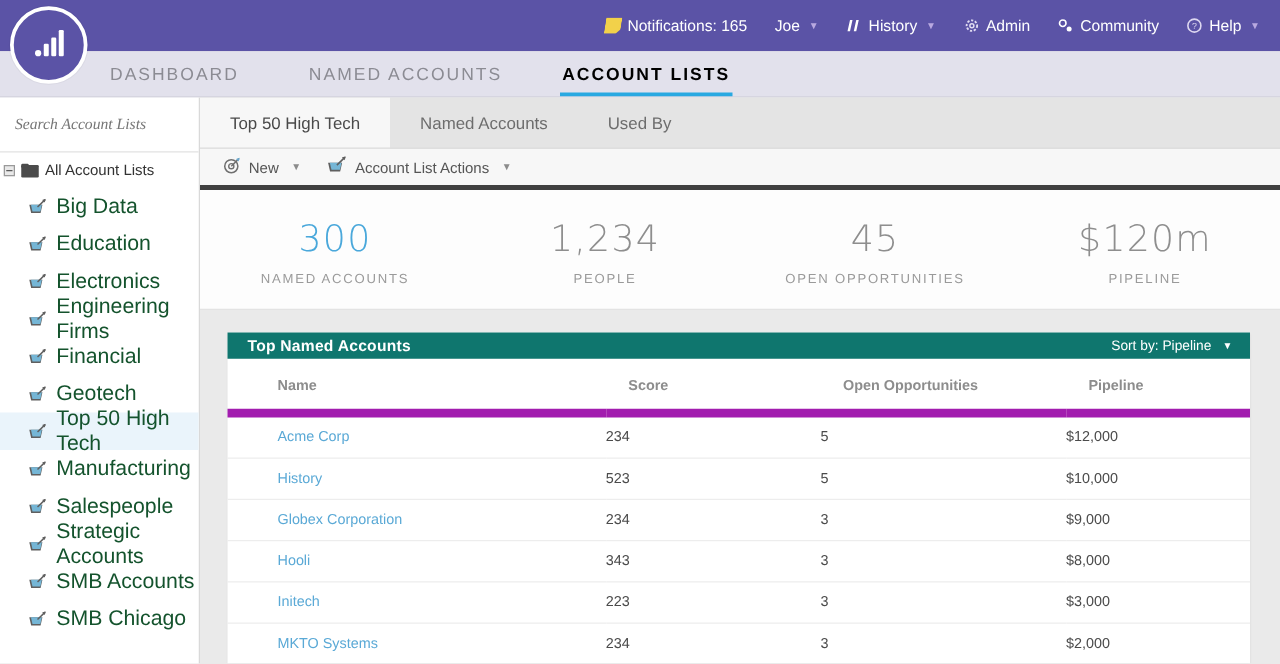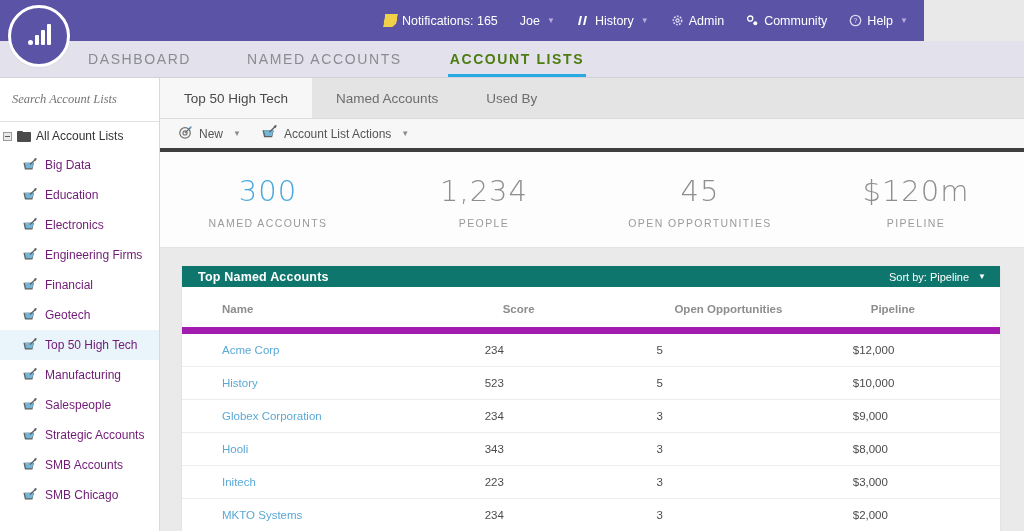--- a/index.html
+++ b/index.html
@@ -6,21 +6,21 @@
   html, body {
     width: 1024px; height: 531px;
     overflow: hidden;
     font-family: "Liberation Sans", sans-serif;
     background: #e8e8e8;
   }
   #app { position: relative; width: 1024px; height: 531px; overflow: hidden; background: #e9e9e9; }
 
   
   .topbar {
-    position: absolute; top: 0; left: 0; width: 924px; height: 41px;
+    position: absolute; top: 0; left: 0; width: 1024px; height: 41px;
     background: #5b53a6;
     display: flex; align-items: center; justify-content: flex-end;
   }
   .topbar-items { display: flex; align-items: center; gap: 22px; padding-right: 16px; }
   .tb-item {
     display: flex; align-items: center; gap: 5px;
     color: #ffffff; font-size: 12.5px; white-space: nowrap;
   }
   .tb-caret { color: #b9a9e0; font-size: 8px; margin-left: 2px; }
   .note-icon { width: 13px; height: 13px; position: relative; display: inline-block; }
@@ -55,21 +55,21 @@
     border-bottom: 1px solid #d2d1dc;
     display: flex; align-items: stretch;
   }
   .nav-spacer { width: 78px; }
   .nav-item {
     display: flex; align-items: center; justify-content: center;
     padding: 0 10px; position: relative;
     color: #8b8b93; font-size: 14px; letter-spacing: 1.6px;
     white-space: nowrap;
   }
-  .nav-item.active { color: #4d7c0f; font-weight: bold; }
+  .nav-item.active { color: #000000; font-weight: bold; }
   .nav-item.active::after {
     content: ""; position: absolute; left: 8px; right: 8px; bottom: 0;
     height: 3px; background: #29a9e1;
   }
 
   
   .sidebar {
     position: absolute; top: 78px; left: 0; width: 160px; bottom: 0;
     background: #ffffff; border-right: 1px solid #d9d9d9;
     overflow: hidden;
@@ -99,21 +99,21 @@
   .folder-ic::before {
     content: ""; position: absolute; left: 0; top: 1px; width: 14px; height: 10px;
     background: #4b4b4b; border-radius: 1px;
   }
   .folder-ic::after {
     content: ""; position: absolute; left: 0; top: 0px; width: 6px; height: 3px;
     background: #4b4b4b; border-radius: 1px 1px 0 0;
   }
   .side-item {
     display: flex; align-items: center; gap: 7px;
-    height: 30px; padding-left: 22px; font-size: 12px; color: #701a75;
+    height: 30px; padding-left: 22px; font-size: 17px; color: #14532d;
     cursor: pointer;
   }
   .side-item.active { background: #eaf4fb; }
   .basket { width: 16px; height: 14px; flex: none; position: relative; }
 
   
   .content { position: absolute; top: 78px; left: 160px; right: 0; bottom: 0; background: #eaeaea; overflow: hidden; }
 
   .tabstrip { height: 41px; background: #e4e4e4; display: flex; align-items: flex-end; position: relative; }
   .tabstrip::after { content:""; position:absolute; left:0; right:0; bottom:0; height:1px; background:#dcdcdc; }

